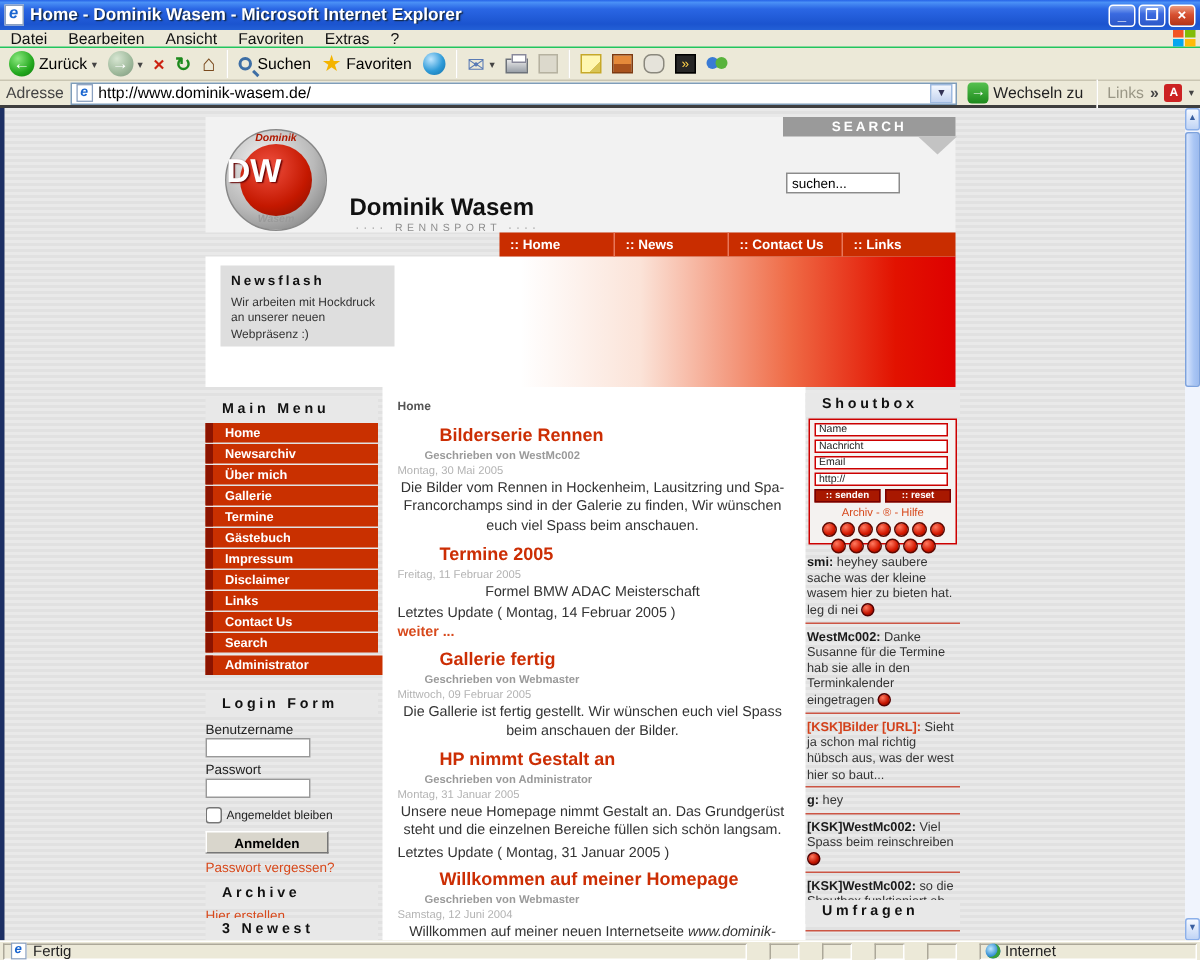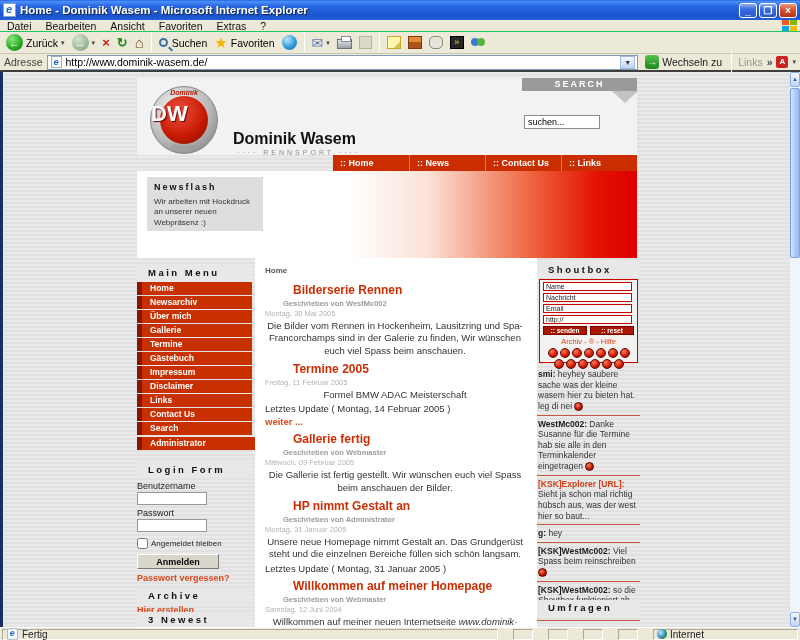--- a/index.html
+++ b/index.html
@@ -100,21 +100,21 @@
     color:#fff; font-size:8.5px; font-weight:bold; line-height:13px; padding-left:8px; }
   .admin-item{ left:134px; top:365px; width:123px; }
   .lf-head   { left:134px; top:390px; width:115px; }
   .loginform { left:134px; top:406px; width:115px; font-size:9px; color:#222; }
   .loginform label { display:block; margin:3px 0 1px; }
   .loginform input[type=text],.loginform input[type=password]{ width:70px; height:13px; border:1px solid #999; background:#fff; }
   .chkrow { display:flex; align-items:center; gap:3px; margin-top:6px; font-size:8px; }
   .chkrow input { width:11px; height:11px; }
   .btn-anmelden { margin-top:5px; width:82px; height:15px; background:#d9d6cc; border:1px solid #777;
     border-top-color:#fff; border-left-color:#fff; font-size:9px; font-weight:bold; font-family:"Liberation Sans",sans-serif; }
-  .redlink { color:#d7491c; font-weight:bold; font-size:9px; }
+  .redlink { color:#d7491c; font-weight:normal; font-size:9px; }
   .forgot { display:block; margin-top:4px; }
   .noacct { margin-top:12px; font-size:9px; color:#222; }
   .arch-head { left:134px; top:516px; width:115px; }
   .newest-head { left:134px; top:540px; width:115px; }
 
   .content { left:252px; top:186px; width:282px; height:369px; background:#fff; padding:8px 12px 0 10px; overflow:hidden; }
   .crumb { font-size:8px; font-weight:bold; color:#555; margin-bottom:8px; }
   .art-title { font-size:12px; font-weight:bold; color:#cc2e04; margin:5px 0 2px;padding-left:28px; }
   .art-by   { font-size:7.5px; font-weight:bold; color:#9a9a9a;margin-left:18px; }
   .art-date { font-size:7.5px; color:#b3b3b3; margin:1px 0 2px; }
@@ -401,21 +401,21 @@
     </div>
   </div>
   <div class="abs sb-msgs">
     <div class="sb-msg">
       <b>smi:</b> <span>heyhey saubere sache was der kleine wasem hier zu bieten hat. leg di nei</span> <span class="sm-inline"></span>
     </div>
     <div class="sb-msg">
       <b>WestMc002:</b> <span>Danke Susanne für die Termine hab sie alle in den Terminkalender eingetragen</span> <span class="sm-inline"></span>
     </div>
     <div class="sb-msg hl">
-      <b>[KSK]Explorer [URL]:</b> <span>Sieht ja schon mal richtig hübsch aus, was der west hier so baut...</span>
+      <b>[KSK]Bilder [URL]:</b> <span>Sieht ja schon mal richtig hübsch aus, was der west hier so baut...</span>
     </div>
     <div class="sb-msg">
       <b>g:</b> <span>hey</span>
     </div>
     <div class="sb-msg">
       <b>[KSK]WestMc002:</b> <span>Viel Spass beim reinschreiben</span> <span class="sm-inline"></span>
     </div>
     <div class="sb-msg">
       <b>[KSK]WestMc002:</b> <span>so die Shoutbox funktioniert ab sofort</span> <span class="sm-inline"></span>
     </div>

